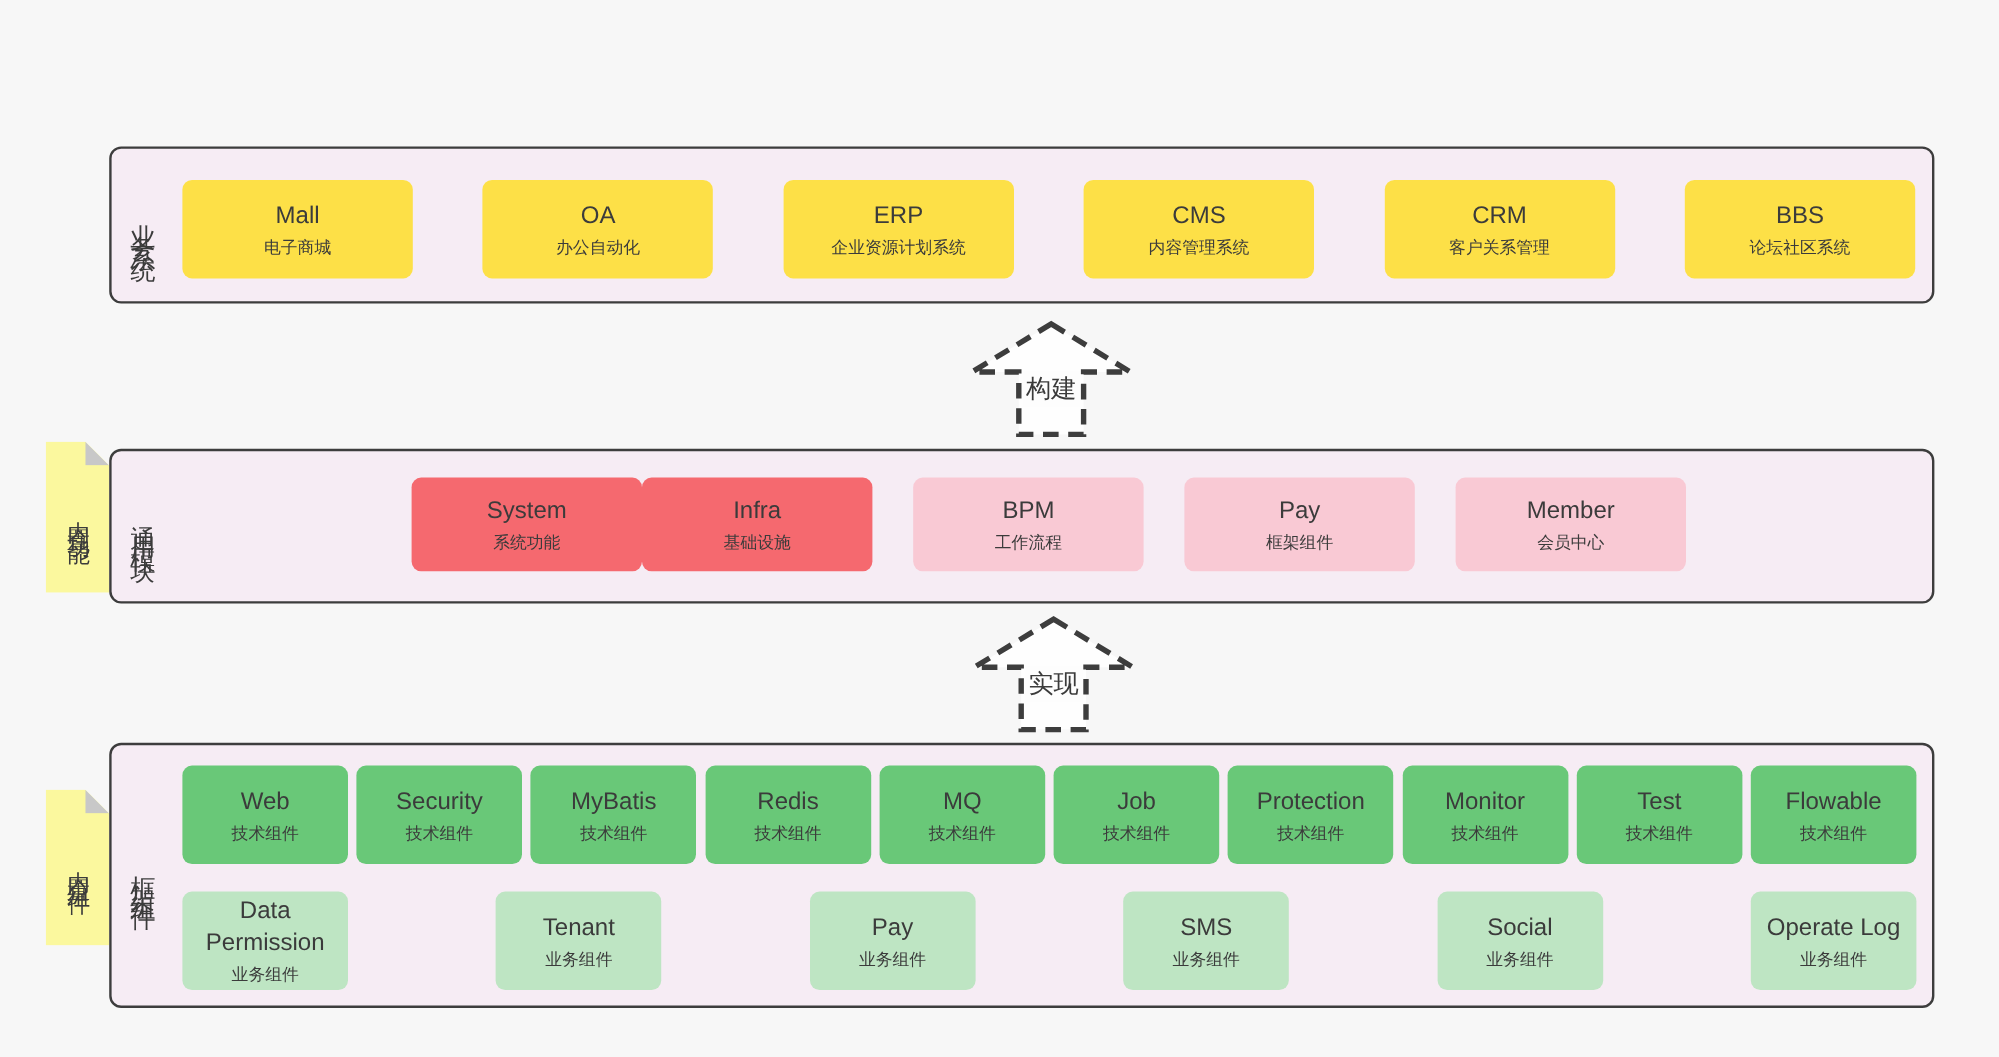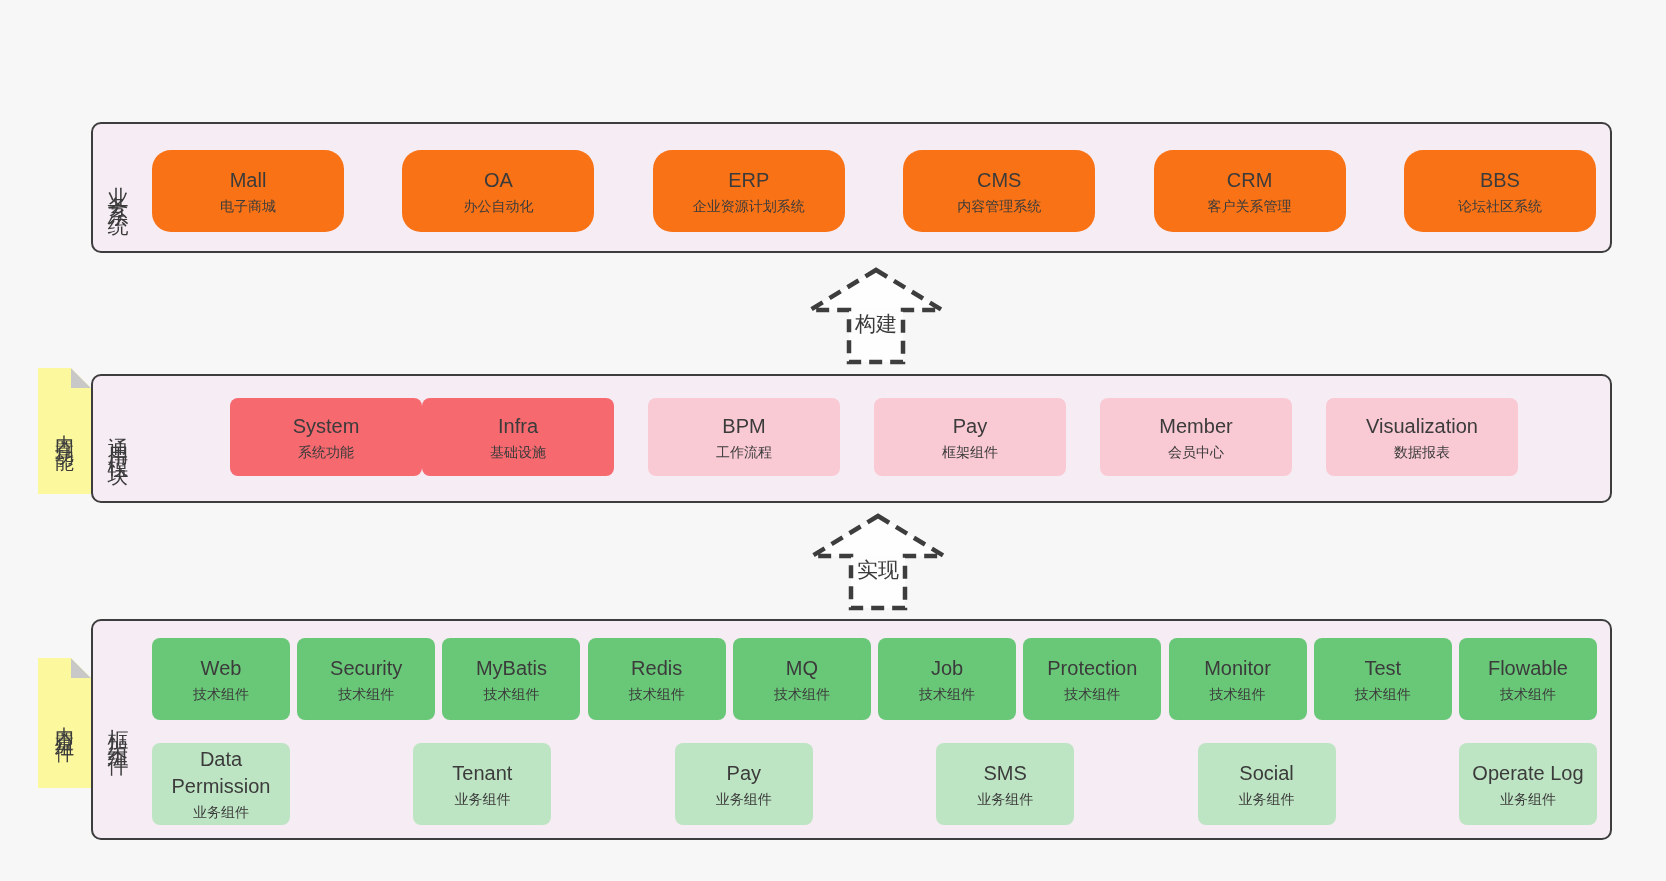--- a/index.html
+++ b/index.html
@@ -73,21 +73,21 @@
     border-radius: 8px;
     line-height: 1.35;
     padding: 2px 4px;
   }
   .box .en { font-size: 20px; }
   .box .zh { font-size: 14px; margin-top: 3px; }
 
   .box-wide { width: 192px; height: 100%; }
   .box-comp { width: 138px; height: 82px; }
 
-  .v-blue  { background: #f97316; border-radius: 19px; }
+  .v-blue  { background: #fde047; }
   .v-red   { background: #f5696f; }
   .v-pink  { background: #f9c9d4; margin-left: 34px; }
   .v-green { background: #69c878; }
   .v-lgreen{ background: #bee5c3; }
 
   
   .sticky {
     position: absolute;
     left: 38px;
     width: 53px;
@@ -213,24 +213,20 @@
         <span class="zh">工作流程</span>
       </div>
       <div class="box box-wide v-pink">
         <span class="en">Pay</span>
         <span class="zh">框架组件</span>
       </div>
       <div class="box box-wide v-pink">
         <span class="en">Member</span>
         <span class="zh">会员中心</span>
       </div>
-      <div class="box box-wide v-pink">
-        <span class="en">Visualization</span>
-        <span class="zh">数据报表</span>
-      </div>
     </div>
   </div>
 
   <div class="arrow arrow-implement">
     <svg viewBox="0 0 140 100">
       <polygon points="70,4 136,44 97,44 97,96 43,96 43,44 4,44"></polygon>
     </svg>
     <span class="arrow-label">实现</span>
   </div>
 

